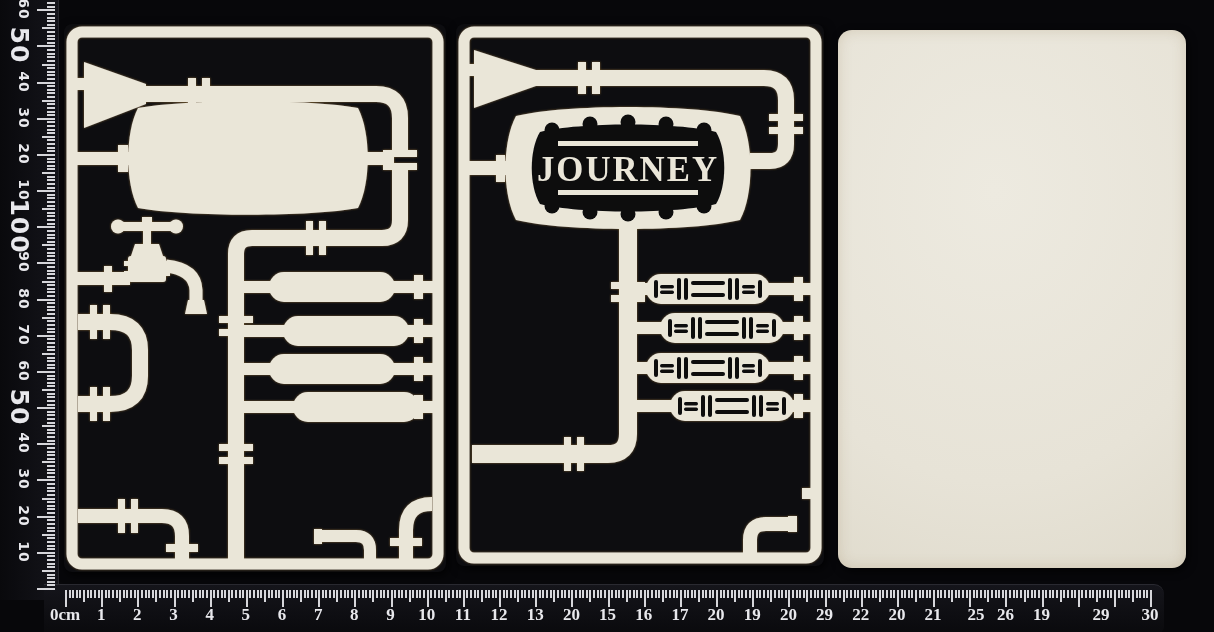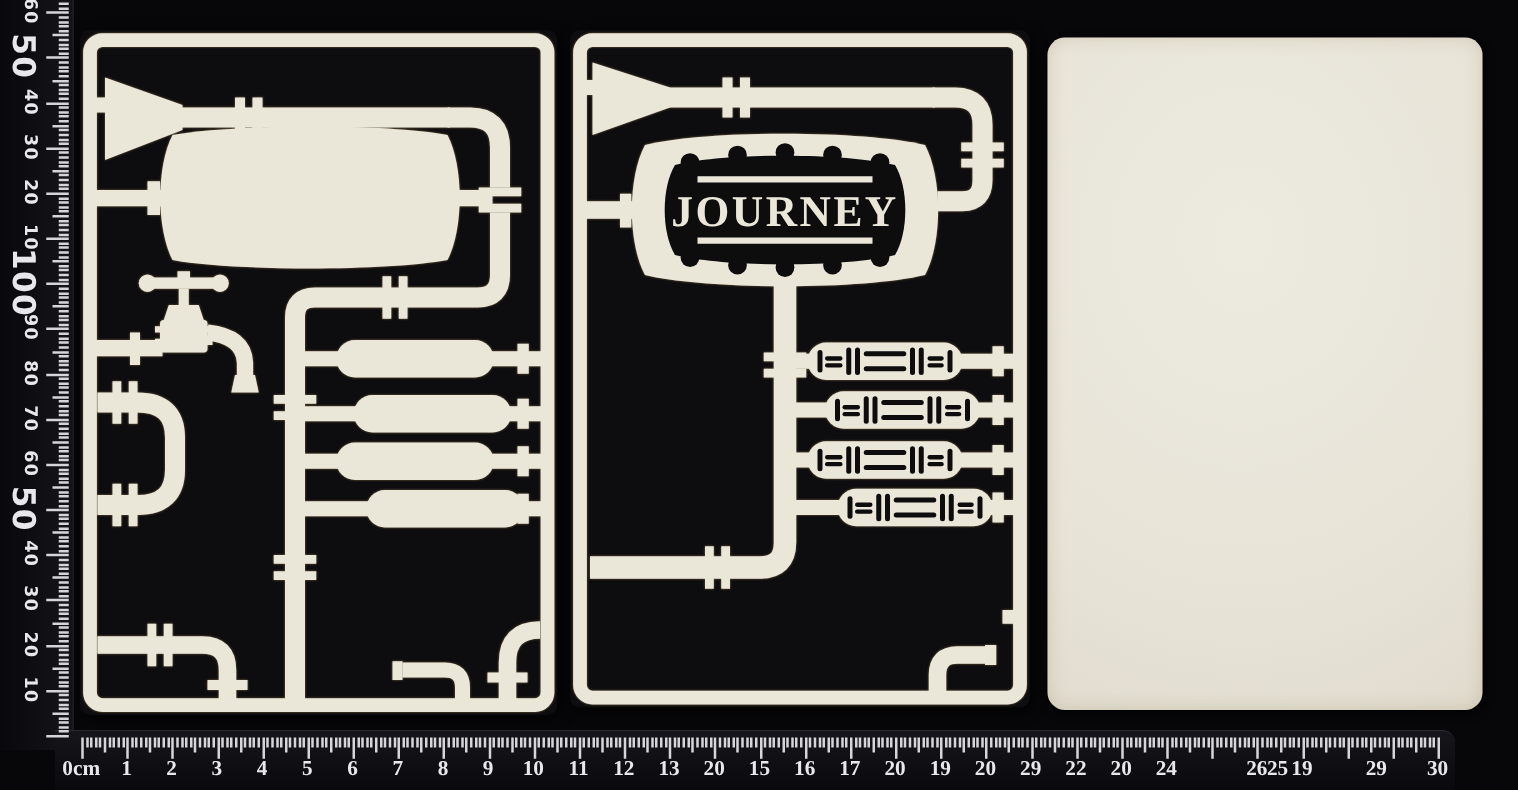--- a/index.html
+++ b/index.html
@@ -726,20 +726,20 @@
     <div class="hlab" style="left: 571.38px;">20</div>
     <div class="hlab" style="left: 607.55px;">15</div>
     <div class="hlab" style="left: 643.72px;">16</div>
     <div class="hlab" style="left: 679.89px;">17</div>
     <div class="hlab" style="left: 716.06px;">20</div>
     <div class="hlab" style="left: 752.23px;">19</div>
     <div class="hlab" style="left: 788.4px;">20</div>
     <div class="hlab" style="left: 824.57px;">29</div>
     <div class="hlab" style="left: 860.74px;">22</div>
     <div class="hlab" style="left: 896.91px;">20</div>
-    <div class="hlab" style="left: 933.08px;">24</div>
-    <div class="hlab" style="left: 1022px;">25</div>
+    <div class="hlab" style="left: 933.08px;">21</div>
+    <div class="hlab" style="left: 976px;">25</div>
     <div class="hlab" style="left: 1005.42px;">26</div>
     <div class="hlab" style="left: 1041.59px;">19</div>
     <div class="hlab" style="left: 1131px; margin-top: 35px;">28</div>
     <div class="hlab" style="left: 1101px;">29</div>
     <div class="hlab" style="left: 1150.1px;">30</div>
   </div>
 
 </body></html>

